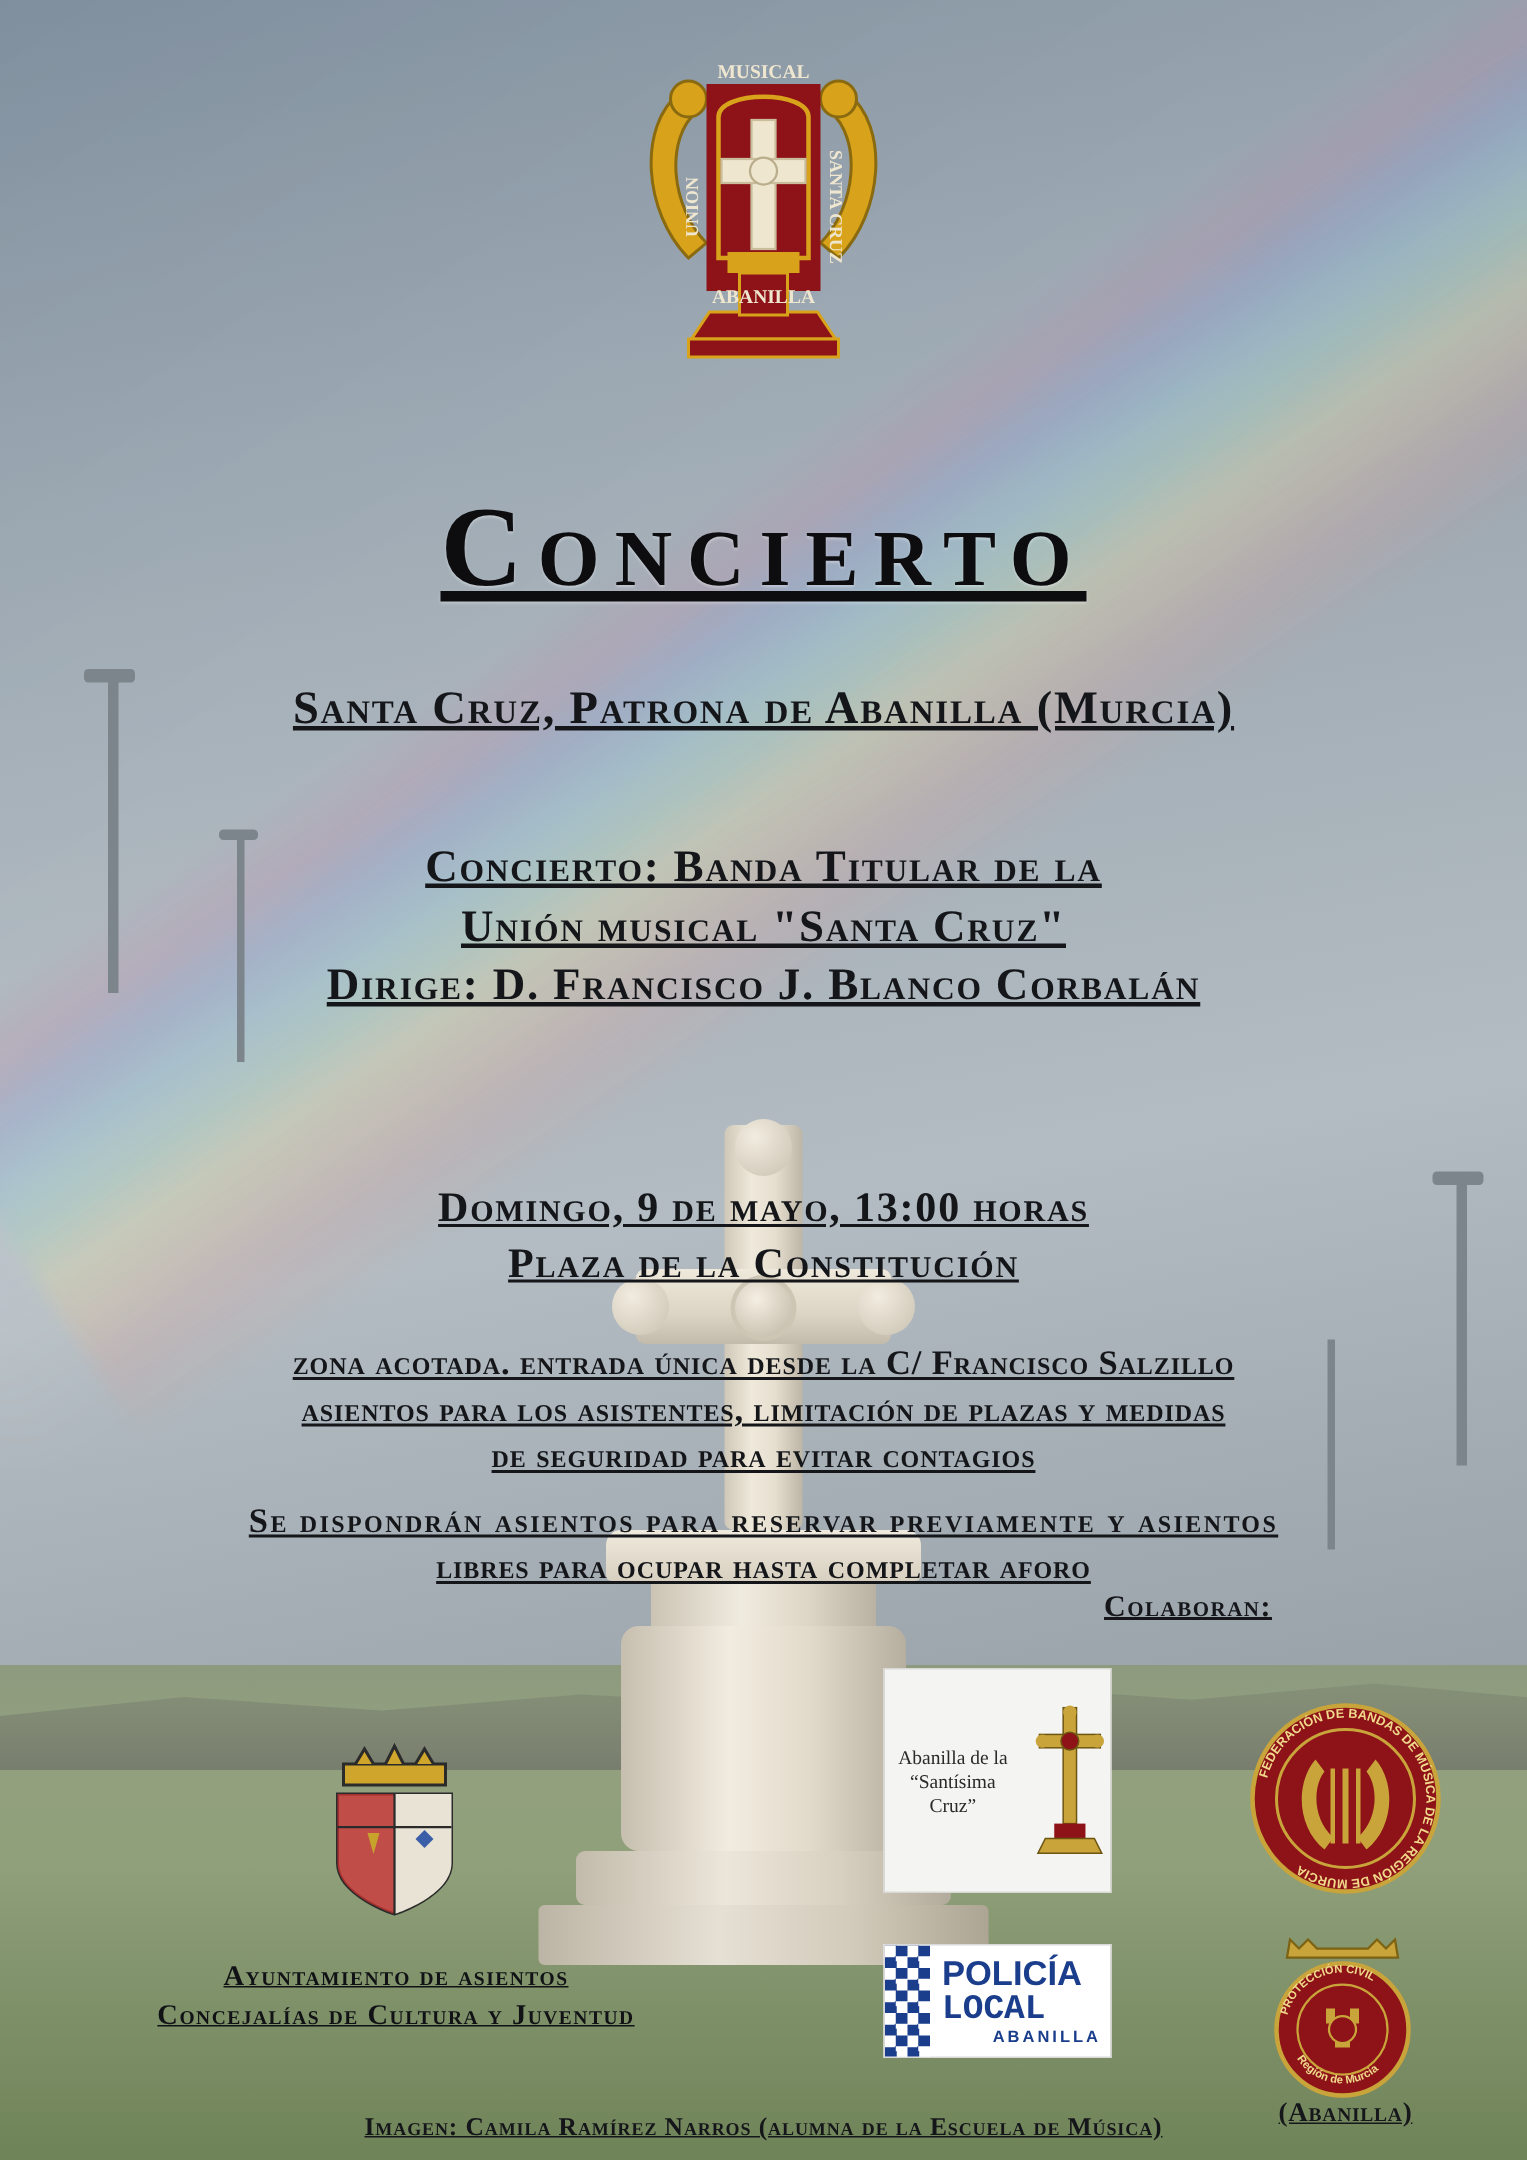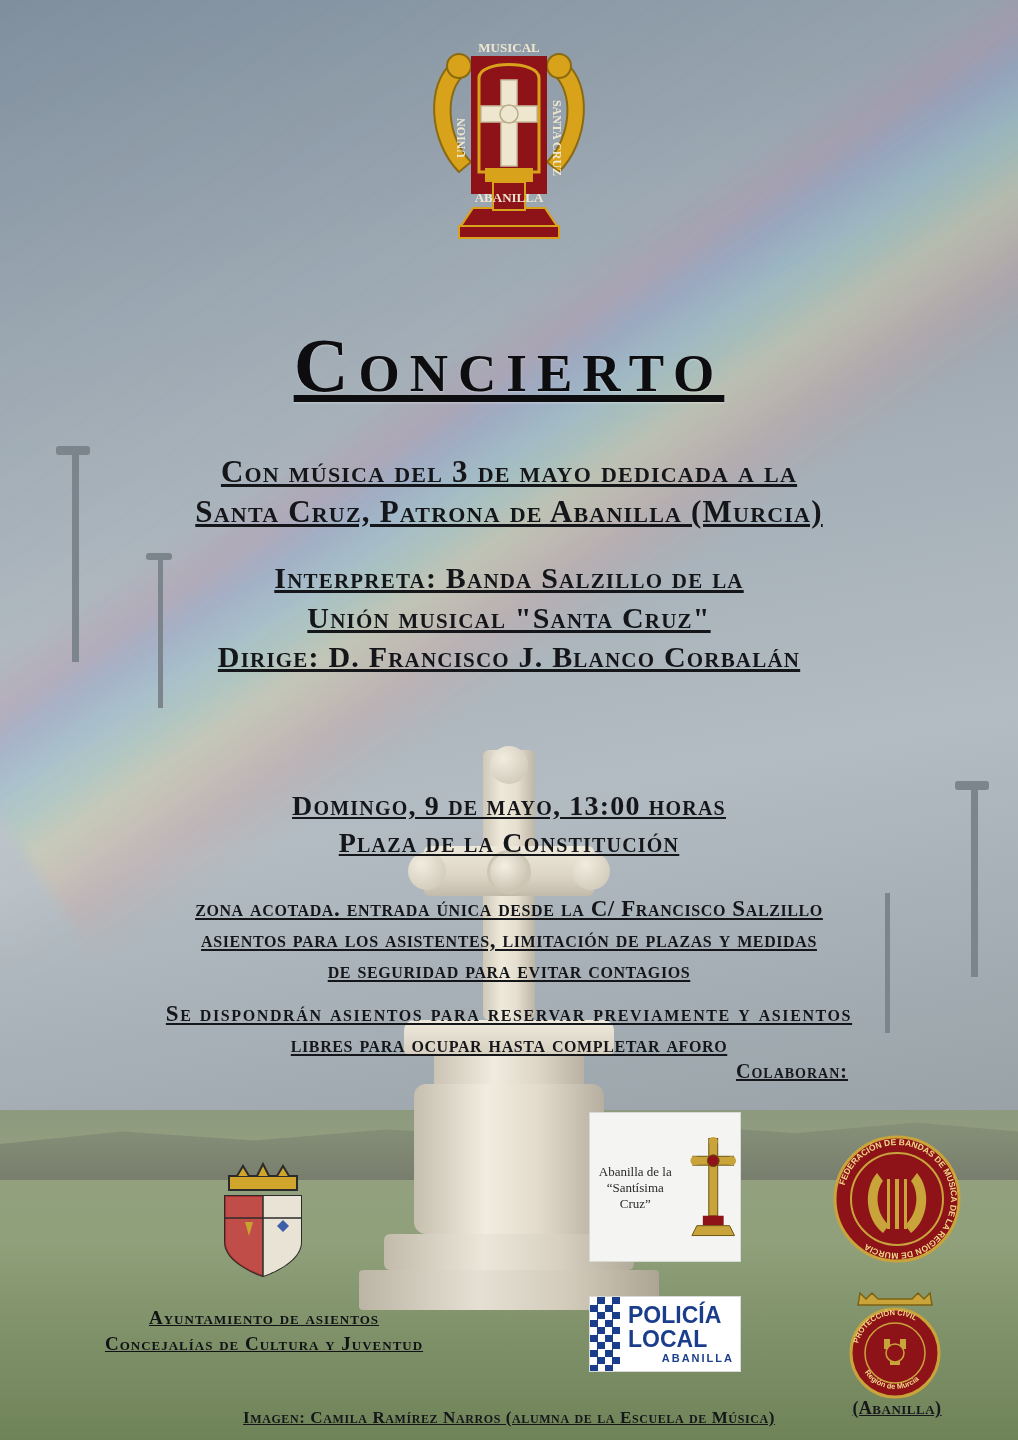--- a/index.html
+++ b/index.html
@@ -128,21 +128,21 @@
           align-items: center; justify-content: center; }
   .herm .htxt { font-size: 13px; color: #2a2a2a; text-align: center; line-height: 1.25; margin-top: 2px;}
   .herm-row { display:flex; align-items:center; gap:4px; }
 
   .policia { position: absolute; left: 589px; top: 1296px; width: 152px; height: 76px;
              background: #ffffff; border: 1px solid #d9d9d9; display:flex; }
   .policia .chk { width: 30px; height: 100%; background:
        repeating-conic-gradient(#1b3e8c 0% 25%, #ffffff 0% 50%) 0 0/15px 15px; }
   .policia .ptxt { flex:1; display:flex; flex-direction:column; justify-content:center; padding-left:8px; }
   .policia .p1 { font-family:"Liberation Sans", sans-serif; font-size:23px; font-weight:700; color:#1b3e8c; line-height:1.0; }
-  .policia .p2 { font-family:Liberation Sans, sans-serif; font-size:23px; font-weight:700; color:#1b3e8c; line-height:1.05; }
+  .policia .p2 { font-family:Liberation Mono, monospace; font-size:23px; font-weight:700; color:#1b3e8c; line-height:1.05; }
   .policia .p3 { font-family:"Liberation Sans", sans-serif; font-size:11px; font-weight:700; color:#1b3e8c; letter-spacing:2px; text-align:right; padding-right:6px; }
 
   .fed { position: absolute; left: 833px; top: 1135px; width: 128px; height: 128px; }
   .pcivil { position: absolute; left: 840px; top: 1283px; width: 110px; height: 120px; }
   .pcivil-label { position: absolute; left: 812px; top: 1398px; width: 170px; text-align:center;
                   font-size: 18px; font-weight: 700; color: #15171b; letter-spacing: .5px; }
 
   .credit { position: absolute; left: 0; right: 0; bottom: 12px; text-align: center;
             font-size: 17px; font-weight: 700; letter-spacing: .6px; color: #14161a; }
 </style>
@@ -201,26 +201,25 @@
       <text x="46" y="116" text-anchor="middle" font-family="Liberation Serif, serif" font-size="12" font-weight="bold" fill="#efe6cf" transform="rotate(-90 46 116)">UNION</text>
       <text x="134" y="116" text-anchor="middle" font-family="Liberation Serif, serif" font-size="12" font-weight="bold" fill="#efe6cf" transform="rotate(90 134 116)">SANTA CRUZ</text>
       <text x="90" y="180" text-anchor="middle" font-family="Liberation Serif, serif" font-size="13" font-weight="bold" fill="#efe6cf">ABANILLA</text>
     </svg>
   </div>
 
   <div class="content">
     <div class="title smallcaps">Concierto</div>
 
     <div class="block l1 smallcaps">
-      <div>Con música del 3 de mayo dedicada a la</div>
       <div>Santa Cruz, Patrona de Abanilla (Murcia)</div>
     </div>
 
     <div class="block l2 smallcaps">
-      <div>Interpreta: Banda Salzillo de la</div>
+      <div>Concierto: Banda Titular de la</div>
       <div>Unión musical "Santa Cruz"</div>
       <div>Dirige: D. Francisco J. Blanco Corbalán</div>
     </div>
 
     <div class="block l3 smallcaps">
       <div>Domingo, 9 de mayo, 13:00 horas</div>
       <div>Plaza de la Constitución</div>
     </div>
 
     <div class="block l4 smallcaps">

